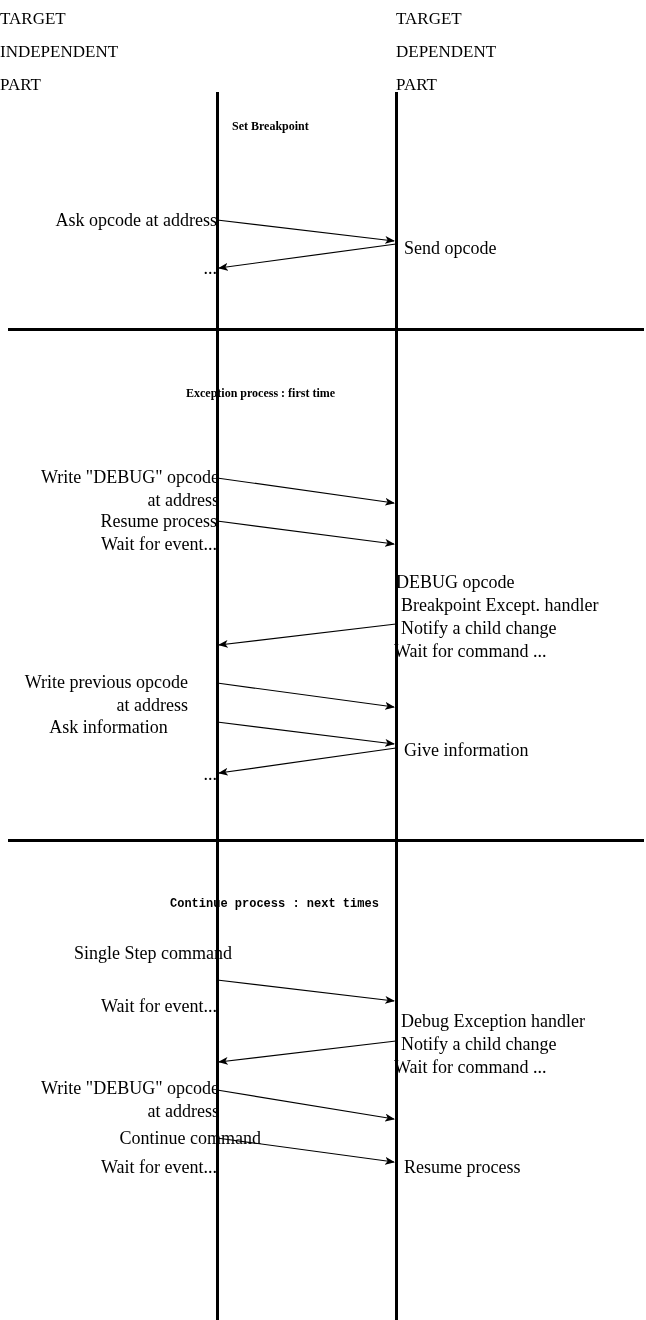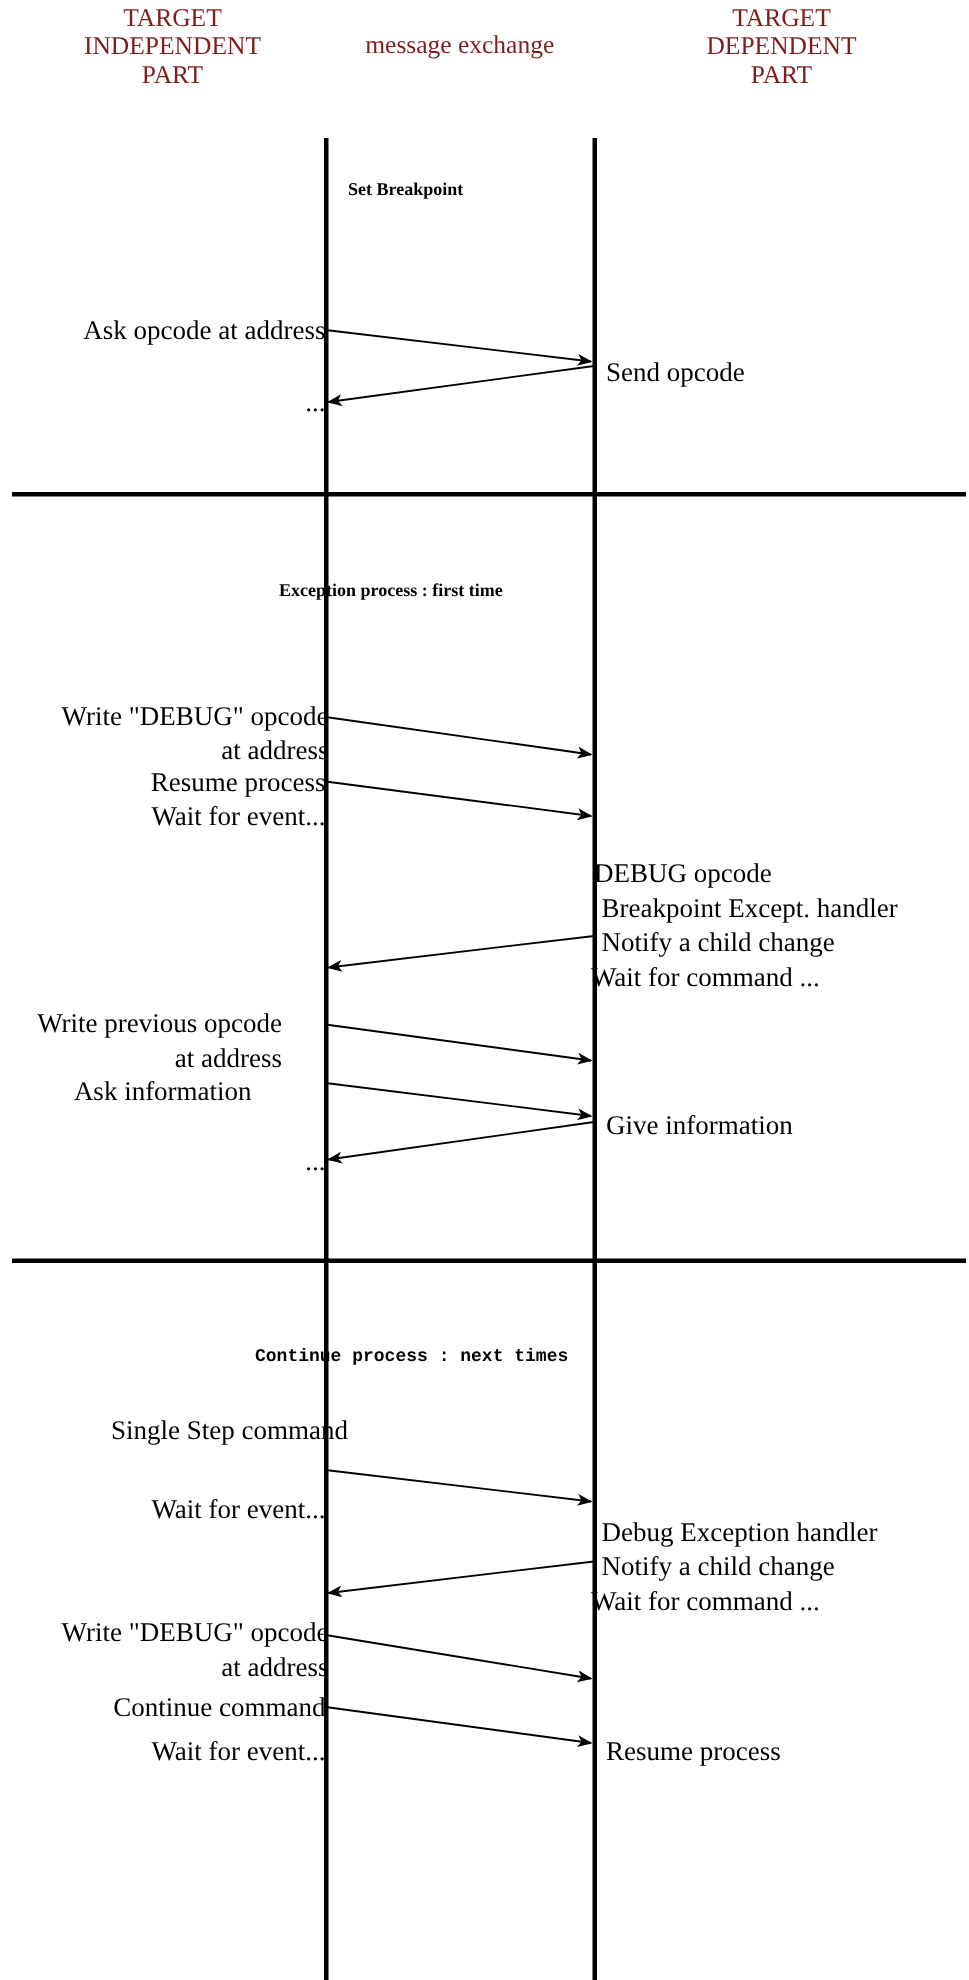--- a/index.html
+++ b/index.html
@@ -13,24 +13,23 @@
     width: 646px;
     height: 1320px;
     background: #ffffff;
     overflow: hidden;
     font-family: "Liberation Serif", "DejaVu Serif", serif;
     color: #000000;
   }
   
   .col-header {
     position: absolute;
-    text-align: center;
     font-size: 17px;
-    line-height: 19px;
-    color: #7f1d1d;
+    line-height: 33px;
+    color: #000000;
     white-space: pre-line;
   }
   #header-left  { left: 0px;   top: 2px;  width: 230px; }
   #header-mid   { left: 217px; top: 20px; width: 179px; }
   #header-right { left: 396px; top: 2px;  width: 250px; }
 
   
   .lifeline {
     position: absolute;
     width: 3px;
@@ -80,21 +79,20 @@
   }
 </style>
 </head>
 <body>
 
 <div id="canvas">
 
   <div class="col-header" id="header-left">TARGET
 INDEPENDENT
 PART</div>
-  <div class="col-header" id="header-mid">message exchange</div>
   <div class="col-header" id="header-right">TARGET
 DEPENDENT
 PART</div>
 
   <div class="lifeline" id="lifeline-left"></div>
   <div class="lifeline" id="lifeline-right"></div>
 
   <div class="divider" id="divider-1"></div>
   <div class="divider" id="divider-2"></div>
 
@@ -121,21 +119,21 @@
       <div class="msg-label msg-left" style="top: 716px; left: 0px; width: 217px; text-align: center;">Ask information</div>
       <div class="msg-label msg-right" style="top: 739px; left: 404px; width: 302px;">Give information</div>
       <div class="msg-label msg-left" style="top: 763px; left: 0px; width: 217px;">...</div>
       <div class="msg-label msg-left" style="top: 942px; left: 0px; width: 217px; margin-left: 15px;">Single Step command</div>
       <div class="msg-label msg-left" style="top: 995px; left: 0px; width: 217px;">Wait for event...</div>
       <div class="msg-label msg-right" style="top: 1010px; left: 401px; width: 305px;">Debug Exception handler</div>
       <div class="msg-label msg-right" style="top: 1033px; left: 401px; width: 305px;">Notify a child change</div>
       <div class="msg-label msg-right" style="top: 1056px; left: 394px; width: 312px;">Wait for command ...</div>
       <div class="msg-label msg-left" style="top: 1077px; left: 0px; width: 219px;">Write "DEBUG" opcode
 at address</div>
-      <div class="msg-label msg-left" style="top: 1127px; left: 0px; width: 217px;">Continue command</div>
+      <div class="msg-label msg-left" style="top: 1127px; left: 0px; width: 217px; padding-left: 44px;">Continue command</div>
       <div class="msg-label msg-left" style="top: 1156px; left: 0px; width: 217px;">Wait for event...</div>
       <div class="msg-label msg-right" style="top: 1156px; left: 404px; width: 302px;">Resume process</div>
     </div>
 
   <svg id="arrow-layer" viewBox="0 0 646 1320" xmlns="http://www.w3.org/2000/svg">
     <defs>
       <marker id="arrowhead-r" markerWidth="10" markerHeight="8" refX="9" refY="4" orient="auto" markerUnits="userSpaceOnUse">
         <path d="M0,0 L10,4 L0,8 L2.6,4 Z" fill="#000"></path>
       </marker>
       <marker id="arrowhead-l" markerWidth="10" markerHeight="8" refX="9" refY="4" orient="auto" markerUnits="userSpaceOnUse">

